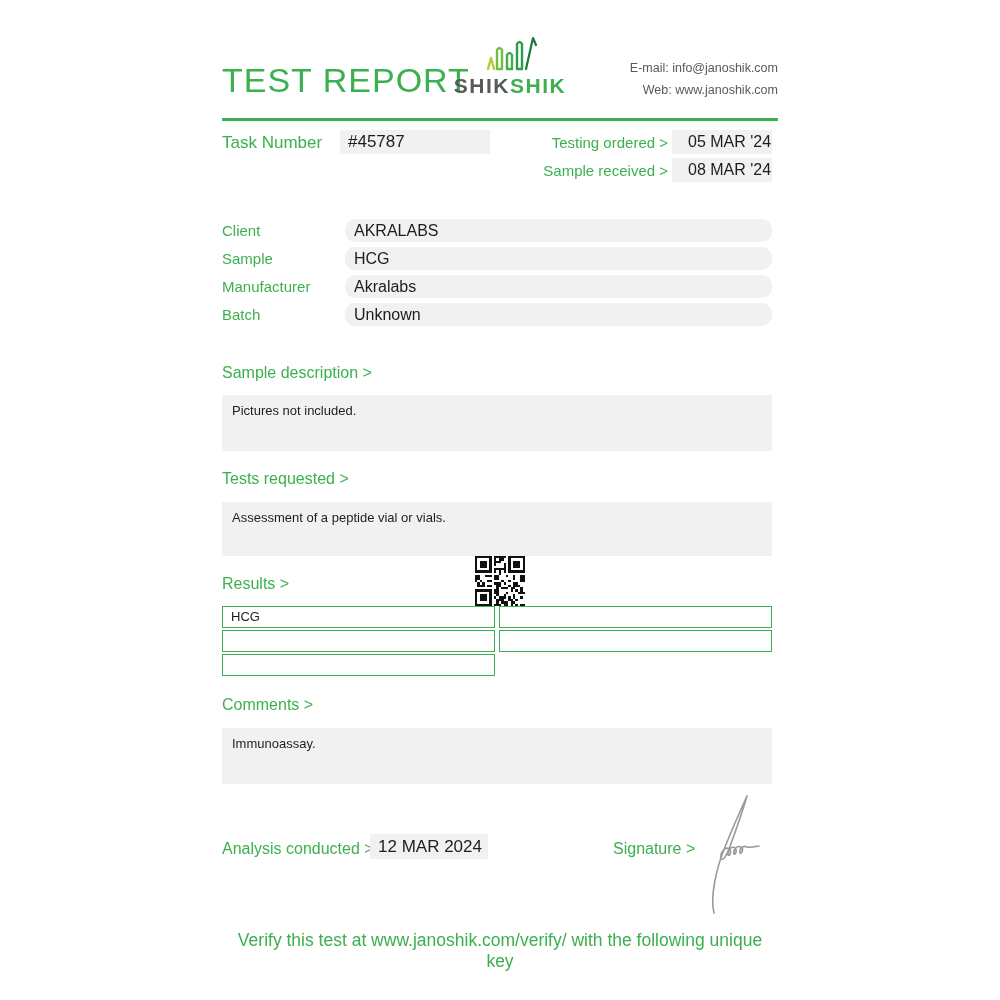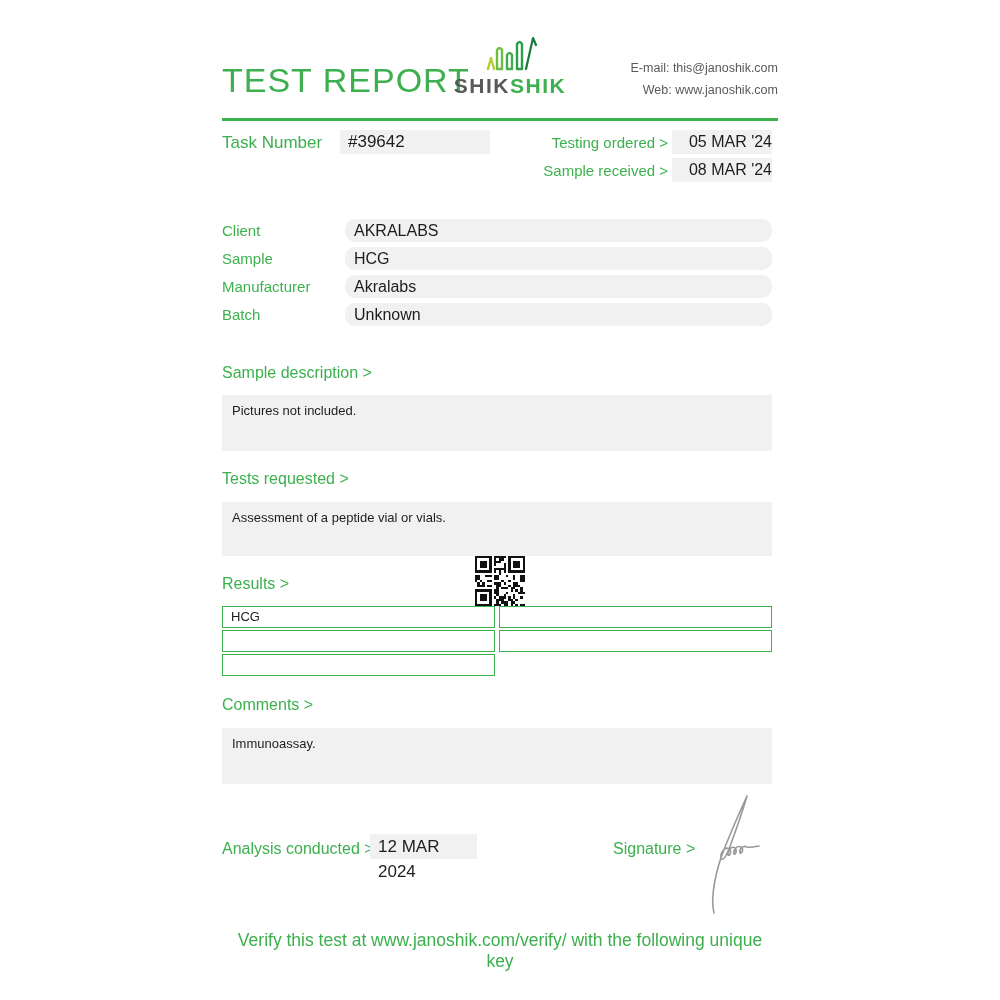--- a/index.html
+++ b/index.html
@@ -18,21 +18,21 @@
   .logo-text { font-size:21px; font-weight:700; letter-spacing:1.5px; color:#58595b; margin-top:2px; }
   .logo-text .shik { color:#3cb04e; }
   .contact { top:57px; left:520px; width:258px; text-align:right; font-size:12.5px; color:#58595b; line-height:22px; }
   .green-rule { left:222px; top:118px; width:556px; height:3px; background:#3cb04e; }
 
   
   .task-label { left:222px; top:131px; font-size:17px; color:#3cb04e; line-height:24px; }
   .graybox { background:#f1f1f1; }
   .task-value { left:340px; top:130px; width:150px; height:24px; font-size:17px; line-height:24px; padding-left:8px; }
   .date-label { left:540px; width:128px; text-align:right; font-size:15px; color:#3cb04e; line-height:24px; }
-  .date-value { left:672px; width:100px; height:24px; font-size:16px; line-height:24px; padding-left:4px;text-align:right; }
+  .date-value { left:672px; width:100px; height:24px; font-size:16px; line-height:24px; padding-left:16px; }
 
   
   .info-label { left:222px; font-size:15px; color:#3cb04e; line-height:23px; }
   .info-value { left:345px; width:427px; height:23px; font-size:16px; line-height:23px; padding-left:9px;border-radius:10px; }
 
   
   .section-heading { left:222px; font-size:16px; color:#3cb04e;text-align:center; }
   .section-box { left:222px; width:550px; font-size:13px; padding:8px 10px; line-height:16px; }
 
   
@@ -40,21 +40,21 @@
     left:222px; top:606px; width:550px;
     display:grid; grid-template-columns:273px 1fr; gap:2px 4px;
   }
   .results-cell {
     border:1px solid #3cb04e; height:22px; line-height:20px;
     font-size:13px; padding-left:8px; background:#fff;
   }
 
   
   .analysis-label { left:222px; top:836px; font-size:16px; color:#3cb04e; line-height:25px; }
-  .analysis-value { left:370px; top:834px; width:107px; height:25px; font-size:17px; line-height:25px; padding-left:8px; }
+  .analysis-value { left:370px; top:834px; width:118px; height:25px; font-size:17px; line-height:25px; padding-left:8px; }
   .signature-label { left:613px; top:836px; font-size:16px; color:#3cb04e; line-height:25px; }
   .signature-svg { left:698px; top:793px; }
   .verify-line { left:222px; top:930px; width:556px; text-align:center; font-size:17.5px; color:#3cb04e; }
   .key-box { left:222px; top:962px; width:556px; height:23px; text-align:center; font-size:13.5px; line-height:23px; }
 
   .qr { left:475px; top:556px; }
 </style>
 </head>
 <body>
 
@@ -67,28 +67,28 @@
       <path d="M9 33 L12 22 L15 33" stroke="#b9cb36" stroke-width="2.4" stroke-linejoin="round" stroke-linecap="round"></path>
       <path d="M18 33 L18 14 Q20.5 10 23 14 L23 33 Z" stroke="#6fbc44" stroke-width="2.4" stroke-linejoin="round" stroke-linecap="round"></path>
       <path d="M28 33 L28 19 Q30.5 15 33 19 L33 33 Z" stroke="#44ad4b" stroke-width="2.4" stroke-linejoin="round" stroke-linecap="round"></path>
       <path d="M38 33 L38 8 Q40.5 4 43 8 L43 33 Z" stroke="#2b9e49" stroke-width="2.4" stroke-linejoin="round" stroke-linecap="round"></path>
       <path d="M47 33 L54 2 L57 9" stroke="#187a38" stroke-width="2.2" stroke-linejoin="round" stroke-linecap="round"></path>
     </svg>
     <div class="logo-text"><span>SHIK</span><span class="shik">SHIK</span></div>
   </div>
 
   <div class="abs contact">
-    <div>E-mail: this@janoshik.com</div>
+    <div>E-mail: info@janoshik.com</div>
     <div>Web: www.janoshik.com</div>
   </div>
 
   <div class="abs green-rule"></div>
 
   <div class="abs task-label">Task Number</div>
-  <div class="abs graybox task-value">#39642</div>
+  <div class="abs graybox task-value">#45787</div>
 
   <div class="abs date-label" style="top:131px;">Testing ordered &gt;</div>
   <div class="abs graybox date-value" style="top:130px;">05 MAR '24</div>
   <div class="abs date-label" style="top:159px;">Sample received &gt;</div>
   <div class="abs graybox date-value" style="top:158px;">08 MAR '24</div>
 
   <div class="abs info-label" style="top:219px;">Client</div>
   <div class="abs graybox info-value" style="top:219px;">AKRALABS</div>
   <div class="abs info-label" style="top:247px;">Sample</div>
   <div class="abs graybox info-value" style="top:247px;">HCG</div>

